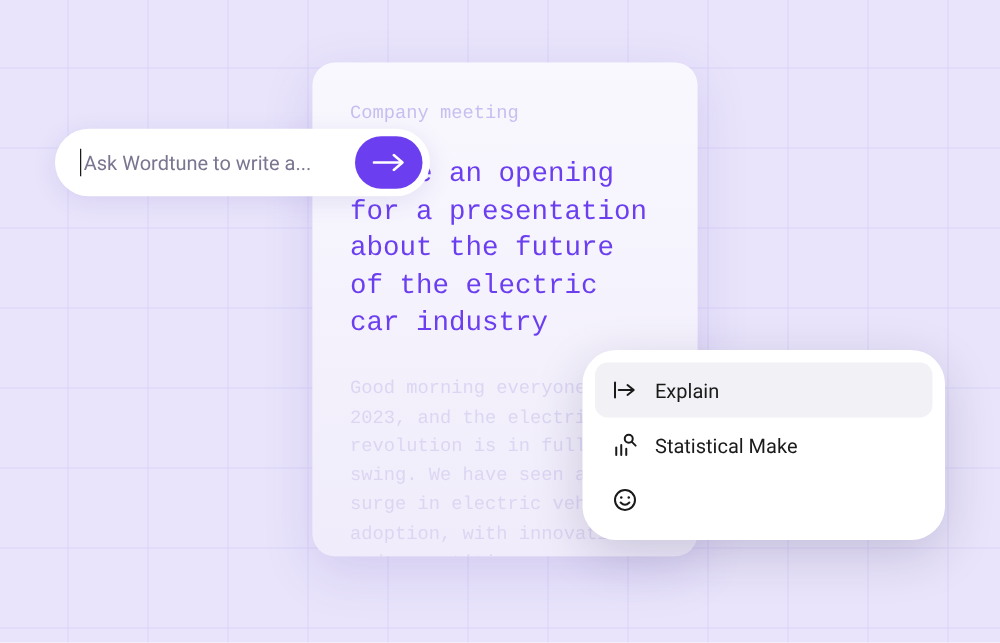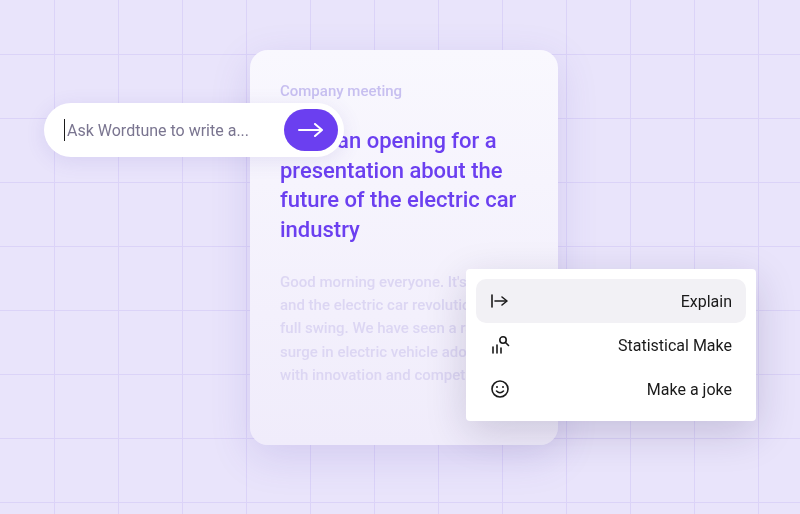--- a/index.html
+++ b/index.html
@@ -21,20 +21,21 @@
   
   .doc-card {
     position: absolute;
     left: 250px; top: 50px;
     width: 308px; height: 395px;
     border-radius: 18px;
     background: linear-gradient(180deg, #f9f8fe 0%, #f0ecfb 100%);
     box-shadow: 0 12px 40px rgba(90, 70, 180, 0.15);
     padding: 32px 30px 26px 30px;
     overflow: hidden;
+    font-family: Liberation Mono, monospace;
   }
   .doc-label {
     color: #c7bff0;
     font-size: 15px;
     font-weight: 500;
     margin-bottom: 26px;
   }
   .doc-prompt {
     color: #6b3ff0;
     font-size: 22px;
@@ -81,27 +82,26 @@
     background: #6b3ff0;
     display: flex; align-items: center; justify-content: center;
     flex-shrink: 0;
     cursor: pointer;
   }
   .pill-go svg { display:block; }
 
   
   .menu {
     position: absolute;
-    left: 466px; top: 269px;
+    left: 466px; top: 280px;
     width: 290px;
     background: #ffffff;
-    border-radius: 4px;
+    border-radius: 27px;
     box-shadow: 0 12px 40px rgba(40, 30, 80, 0.18);
     padding: 10px;
-    text-align: right;
   }
   .menu-item {
     display: flex;
     align-items: center;
     gap: 14px;
     padding: 12px 14px;
     border-radius: 10px;
     font-size: 16px;
     color: #1a1a1a;
     cursor: pointer;
@@ -167,15 +167,14 @@
   </div>
   <div class="menu-item">
     <span class="menu-icon">
       <svg width="20" height="20" viewBox="0 0 20 20" fill="none">
         <circle cx="10" cy="10" r="8" stroke="#1a1a1a" stroke-width="1.6" fill="none"></circle>
         <circle cx="7" cy="8" r="1" fill="#1a1a1a"></circle>
         <circle cx="13" cy="8" r="1" fill="#1a1a1a"></circle>
         <path d="M6.5 12 Q10 15.5 13.5 12" stroke="#1a1a1a" stroke-width="1.6" fill="none" stroke-linecap="round"></path>
       </svg>
     </span>
-    <span class="menu-label">Make a joke</span>
   </div>
 </div>
 
 </body></html>

